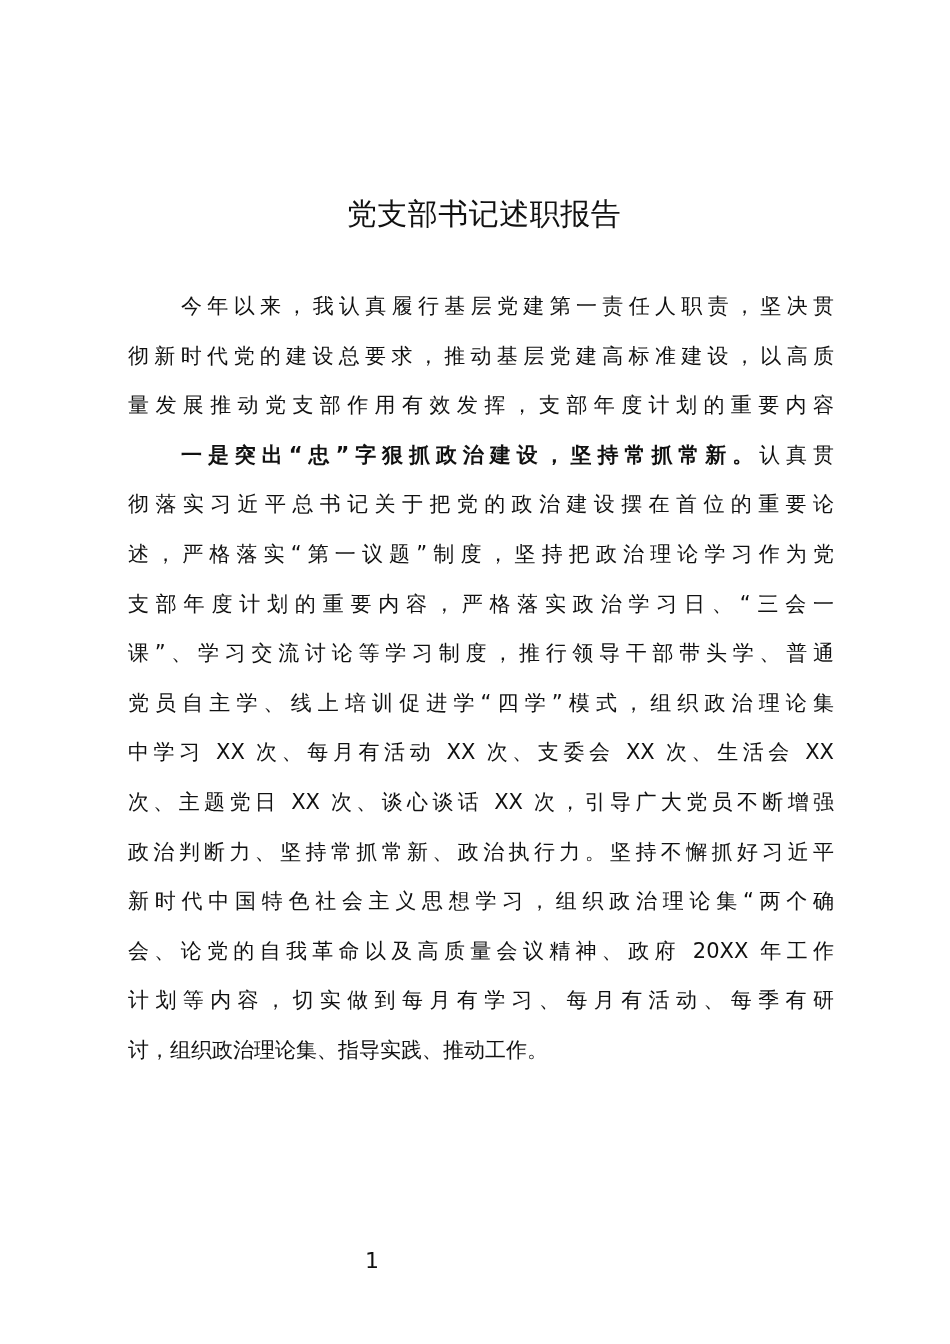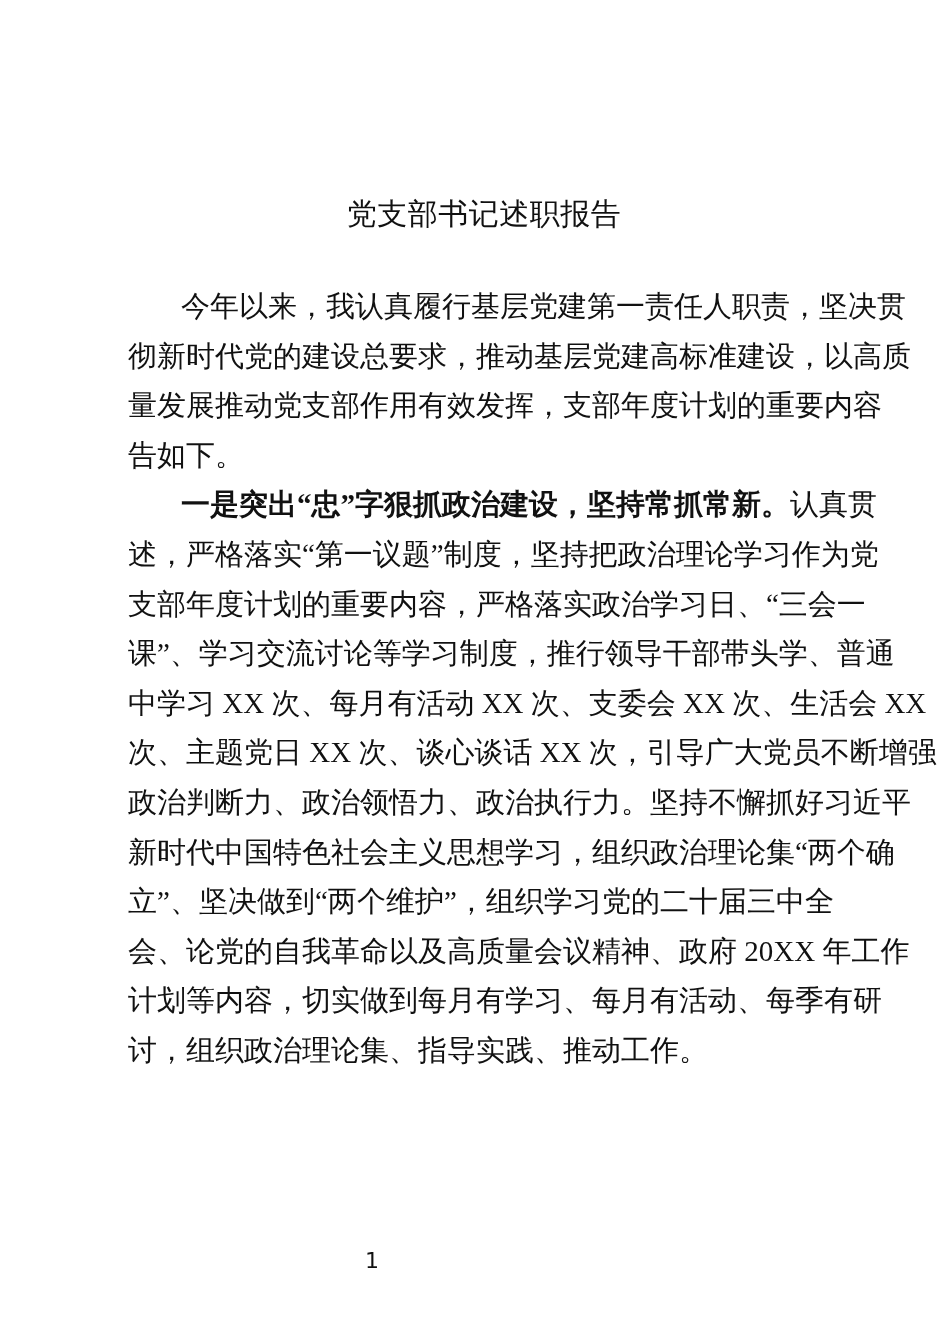--- a/index.html
+++ b/index.html
@@ -37,25 +37,24 @@
     .body {
       position: absolute;
       left: 128px;
       top: 282px;
       width: 706px;
     }
     .line {
       display: block;
       height: 49.6px;
       line-height: 49.6px;
-      font-size: 29px;
+      font-size: 21px;
       white-space: nowrap;
       text-align: justify;
       text-align-last: justify;
-      font-family: Liberation Serif, serif;
     }
     .line.last {
       text-align-last: left;
     }
     .line.indent {
       padding-left: 53px;
     }
     .bold-lead {
       font-weight: bold;
     }
@@ -75,33 +74,33 @@
 <div class="page">
 
   <h1 class="title">党支部书记述职报告</h1>
 
   <div class="body">
 
     <div class="paragraph">
       <span class="line indent">今年以来，我认真履行基层党建第一责任人职责，坚决贯</span>
       <span class="line">彻新时代党的建设总要求，推动基层党建高标准建设，以高质</span>
       <span class="line">量发展推动党支部作用有效发挥，支部年度计划的重要内容</span>
-      <span class="line last">告如下。</span>
     </div>
 
     <div class="paragraph">
       <span class="line indent"><b class="bold-lead">一是突出“忠”字狠抓政治建设，坚持常抓常新。</b><span>认真贯</span></span>
+      <span class="line">彻落实习近平总书记关于把党的政治建设摆在首位的重要论</span>
       <span class="line">述，严格落实“第一议题”制度，坚持把政治理论学习作为党</span>
       <span class="line">支部年度计划的重要内容，严格落实政治学习日、“三会一</span>
       <span class="line">课”、学习交流讨论等学习制度，推行领导干部带头学、普通</span>
+      <span class="line">党员自主学、线上培训促进学“四学”模式，组织政治理论集</span>
       <span class="line">中学习 XX 次、每月有活动 XX 次、支委会 XX 次、生活会 XX</span>
       <span class="line">次、主题党日 XX 次、谈心谈话 XX 次，引导广大党员不断增强</span>
-      <span class="line">政治判断力、政治领悟力、政治执行力。坚持不懈抓好习近平</span>
+      <span class="line">政治判断力、坚持常抓常新、政治执行力。坚持不懈抓好习近平</span>
       <span class="line">新时代中国特色社会主义思想学习，组织政治理论集“两个确</span>
-      <span class="line">立”、坚决做到“两个维护”，组织学习党的二十届三中全</span>
       <span class="line">会、论党的自我革命以及高质量会议精神、政府 20XX 年工作</span>
       <span class="line">计划等内容，切实做到每月有学习、每月有活动、每季有研</span>
       <span class="line last">讨，组织政治理论集、指导实践、推动工作。</span>
     </div>
 
   </div>
 
   <div class="page-number">1</div>
 
 </div>

